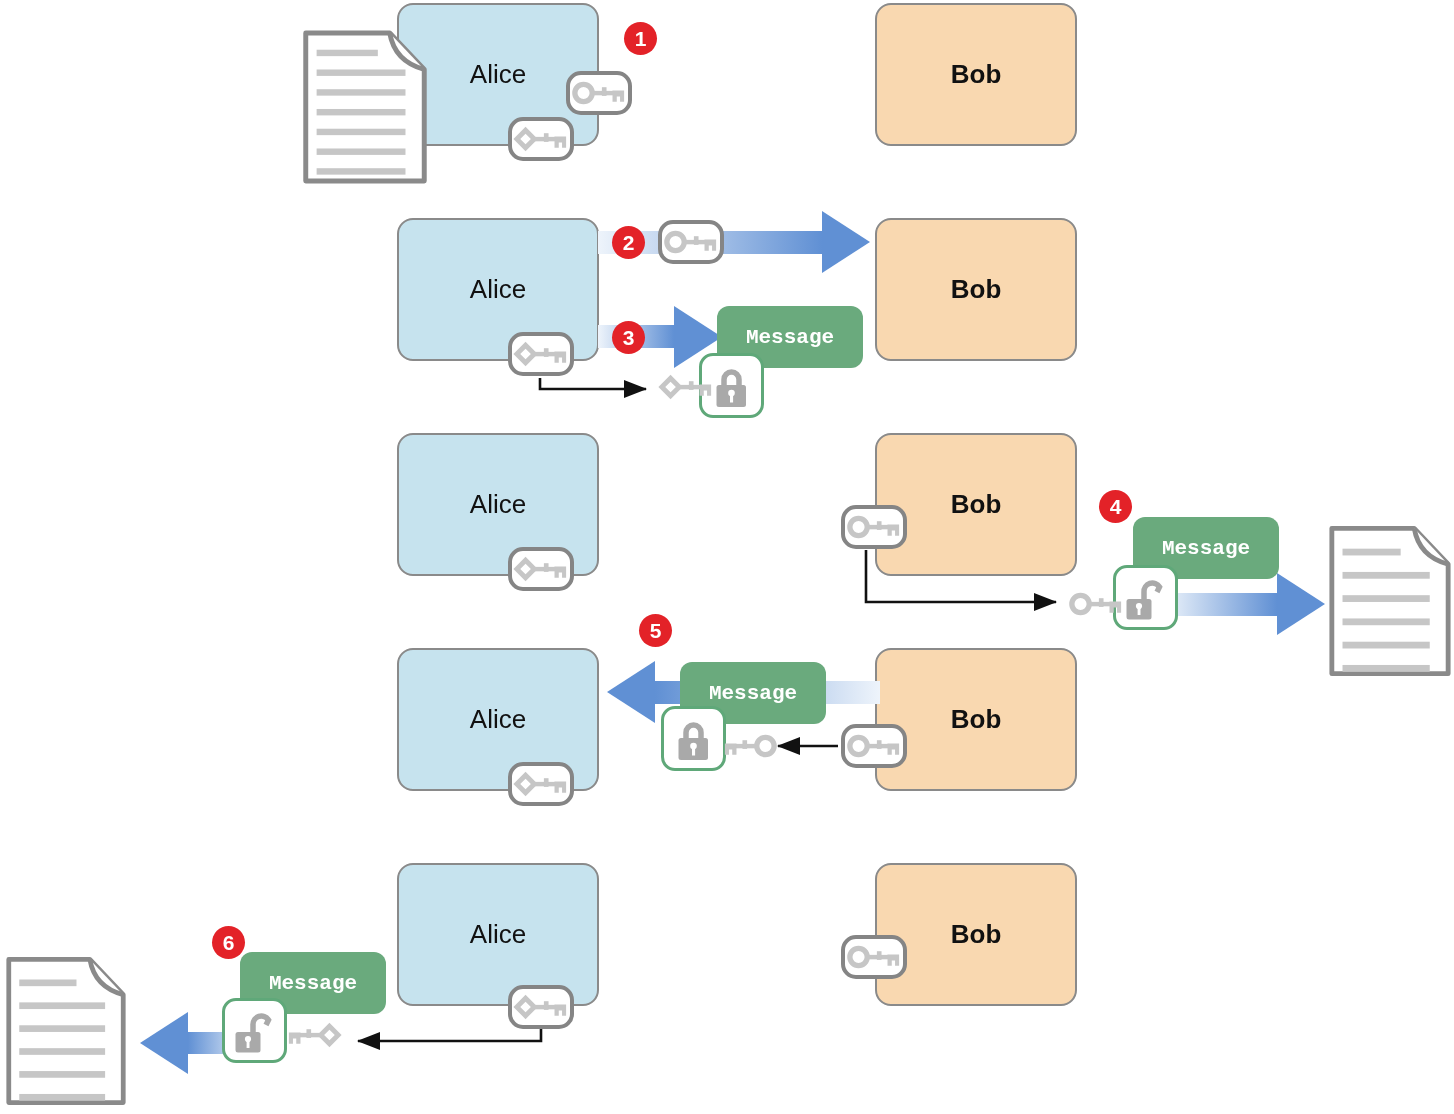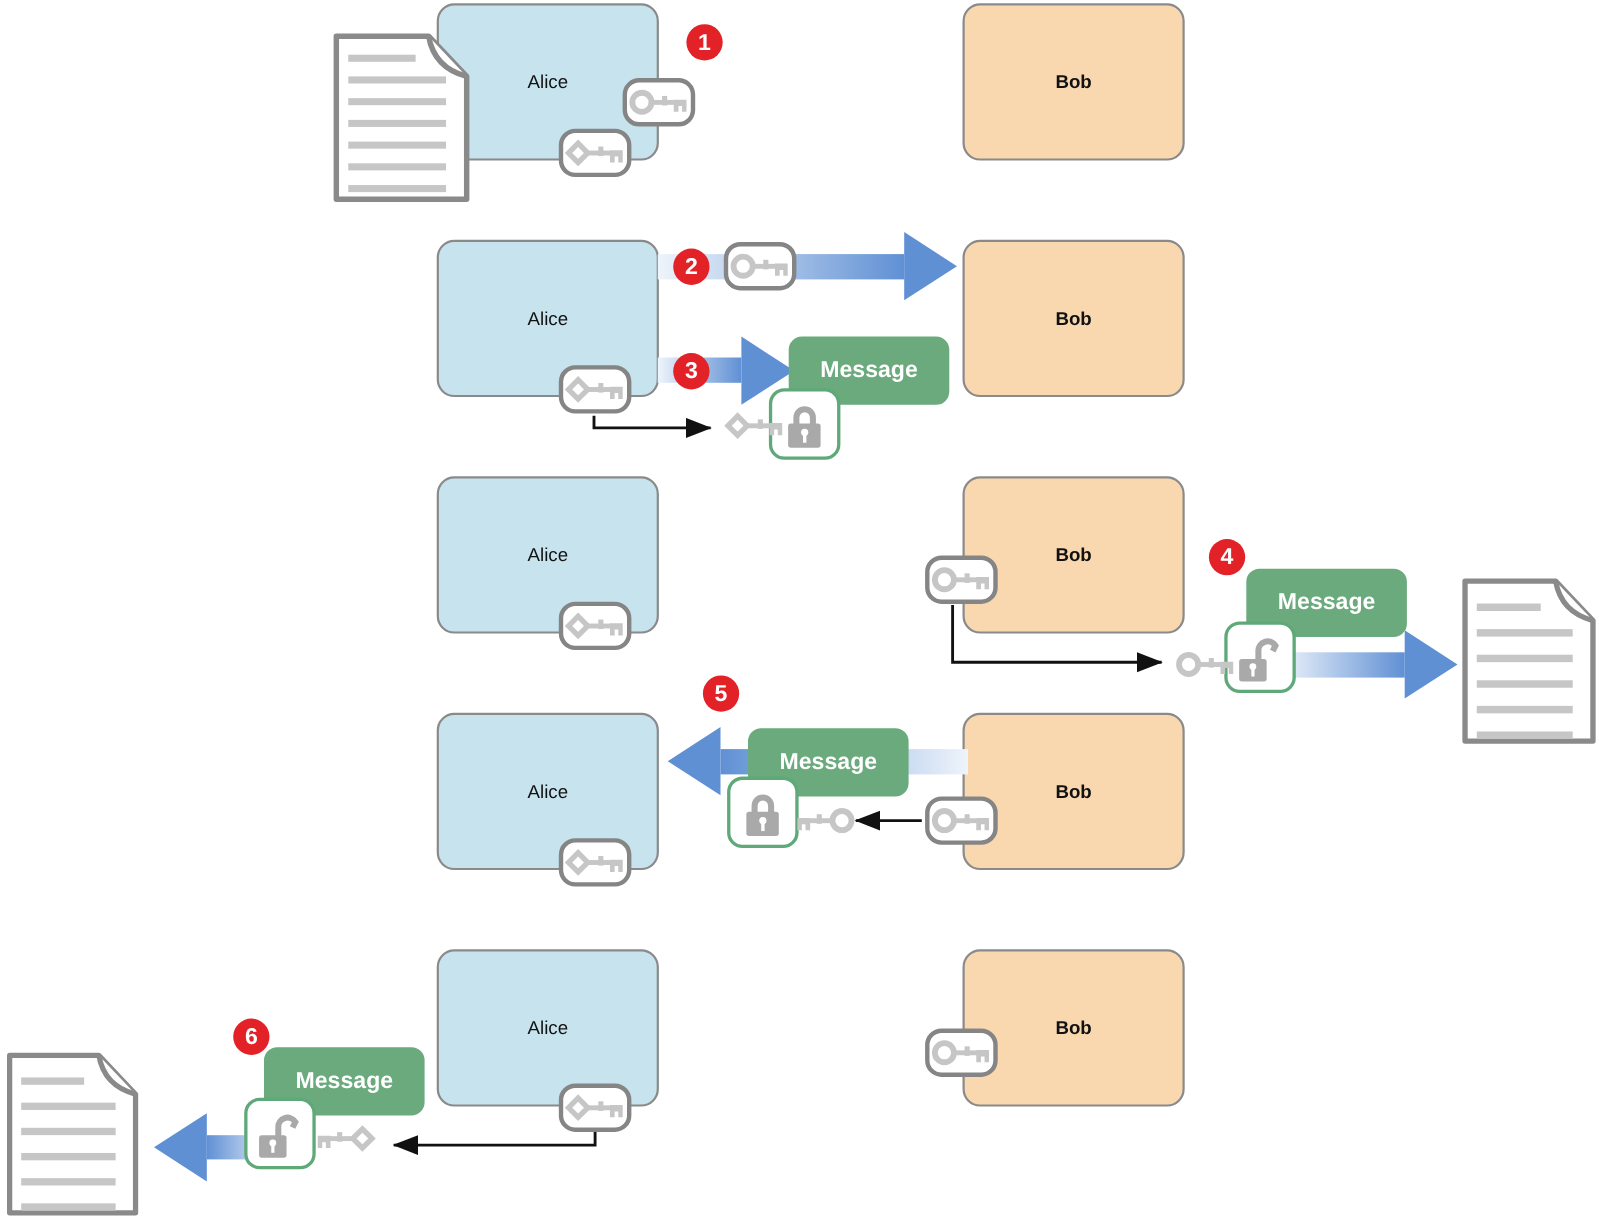--- a/index.html
+++ b/index.html
@@ -1,35 +1,35 @@
 <!DOCTYPE html>
 <html><head>
 <meta charset="utf-8">
 <style>
   html,body{margin:0;padding:0;background:#fff;}
   .canvas{position:relative;width:1454px;height:1114px;background:#fff;overflow:hidden;
           font-family:"Liberation Sans",sans-serif;}
   .actor{position:absolute;width:202px;height:143px;box-sizing:border-box;
          border:2.5px solid var(--box-border,#8a8a8a);border-radius:16px;
          display:flex;align-items:center;justify-content:center;
-         font-size:17px;color:#111;z-index:1;text-align:right;}
+         font-size:26px;color:#111;z-index:1;text-align:right;}
   .alice{background:var(--alice-box,#c6e3ee);}
   .bob{background:var(--bob-box,#f9d8b0);font-weight:bold;}
   .badge{position:absolute;width:33px;height:33px;border-radius:50%;
          background:var(--step-badge,#e32228);color:#fff;font-weight:bold;font-size:21px;
          display:flex;align-items:center;justify-content:center;z-index:12;}
   .keybadge{position:absolute;width:66px;height:44px;box-sizing:border-box;background:#fff;
             border:4px solid #858585;border-radius:15px;
             display:flex;align-items:center;justify-content:center;z-index:10;}
   .lockbadge{position:absolute;width:65px;height:65px;box-sizing:border-box;background:#fff;
              border:3px solid var(--lock-badge-border,#5fa879);border-radius:14px;
              display:flex;align-items:center;justify-content:center;z-index:6;}
   .msg{position:absolute;width:146px;height:62px;background:var(--message,#6aaa7d);
        border-radius:12px;color:#fff;font-weight:bold;font-size:21px;
-       display:flex;align-items:center;justify-content:center;z-index:4;}
+       display:flex;align-items:center;justify-content:center;z-index:4;font-family:Liberation Mono, monospace;}
   .arrow-body{position:absolute;z-index:2;}
   .grad-right{background:linear-gradient(to right,#eef4fb,var(--arrow-blue,#6090d4));}
   .grad-left{background:linear-gradient(to left,#eef4fb,var(--arrow-blue,#6090d4));}
   .arrow-head{position:absolute;z-index:2;width:0;height:0;
               border-top:31px solid transparent;border-bottom:31px solid transparent;}
   .head-right{border-left:48px solid var(--arrow-blue,#6090d4);}
   .head-left{border-right:48px solid var(--arrow-blue,#6090d4);}
   .keyglyph{position:absolute;z-index:7;}
   .mirror{transform:scaleX(-1);}
   .doc{position:absolute;z-index:3;}

